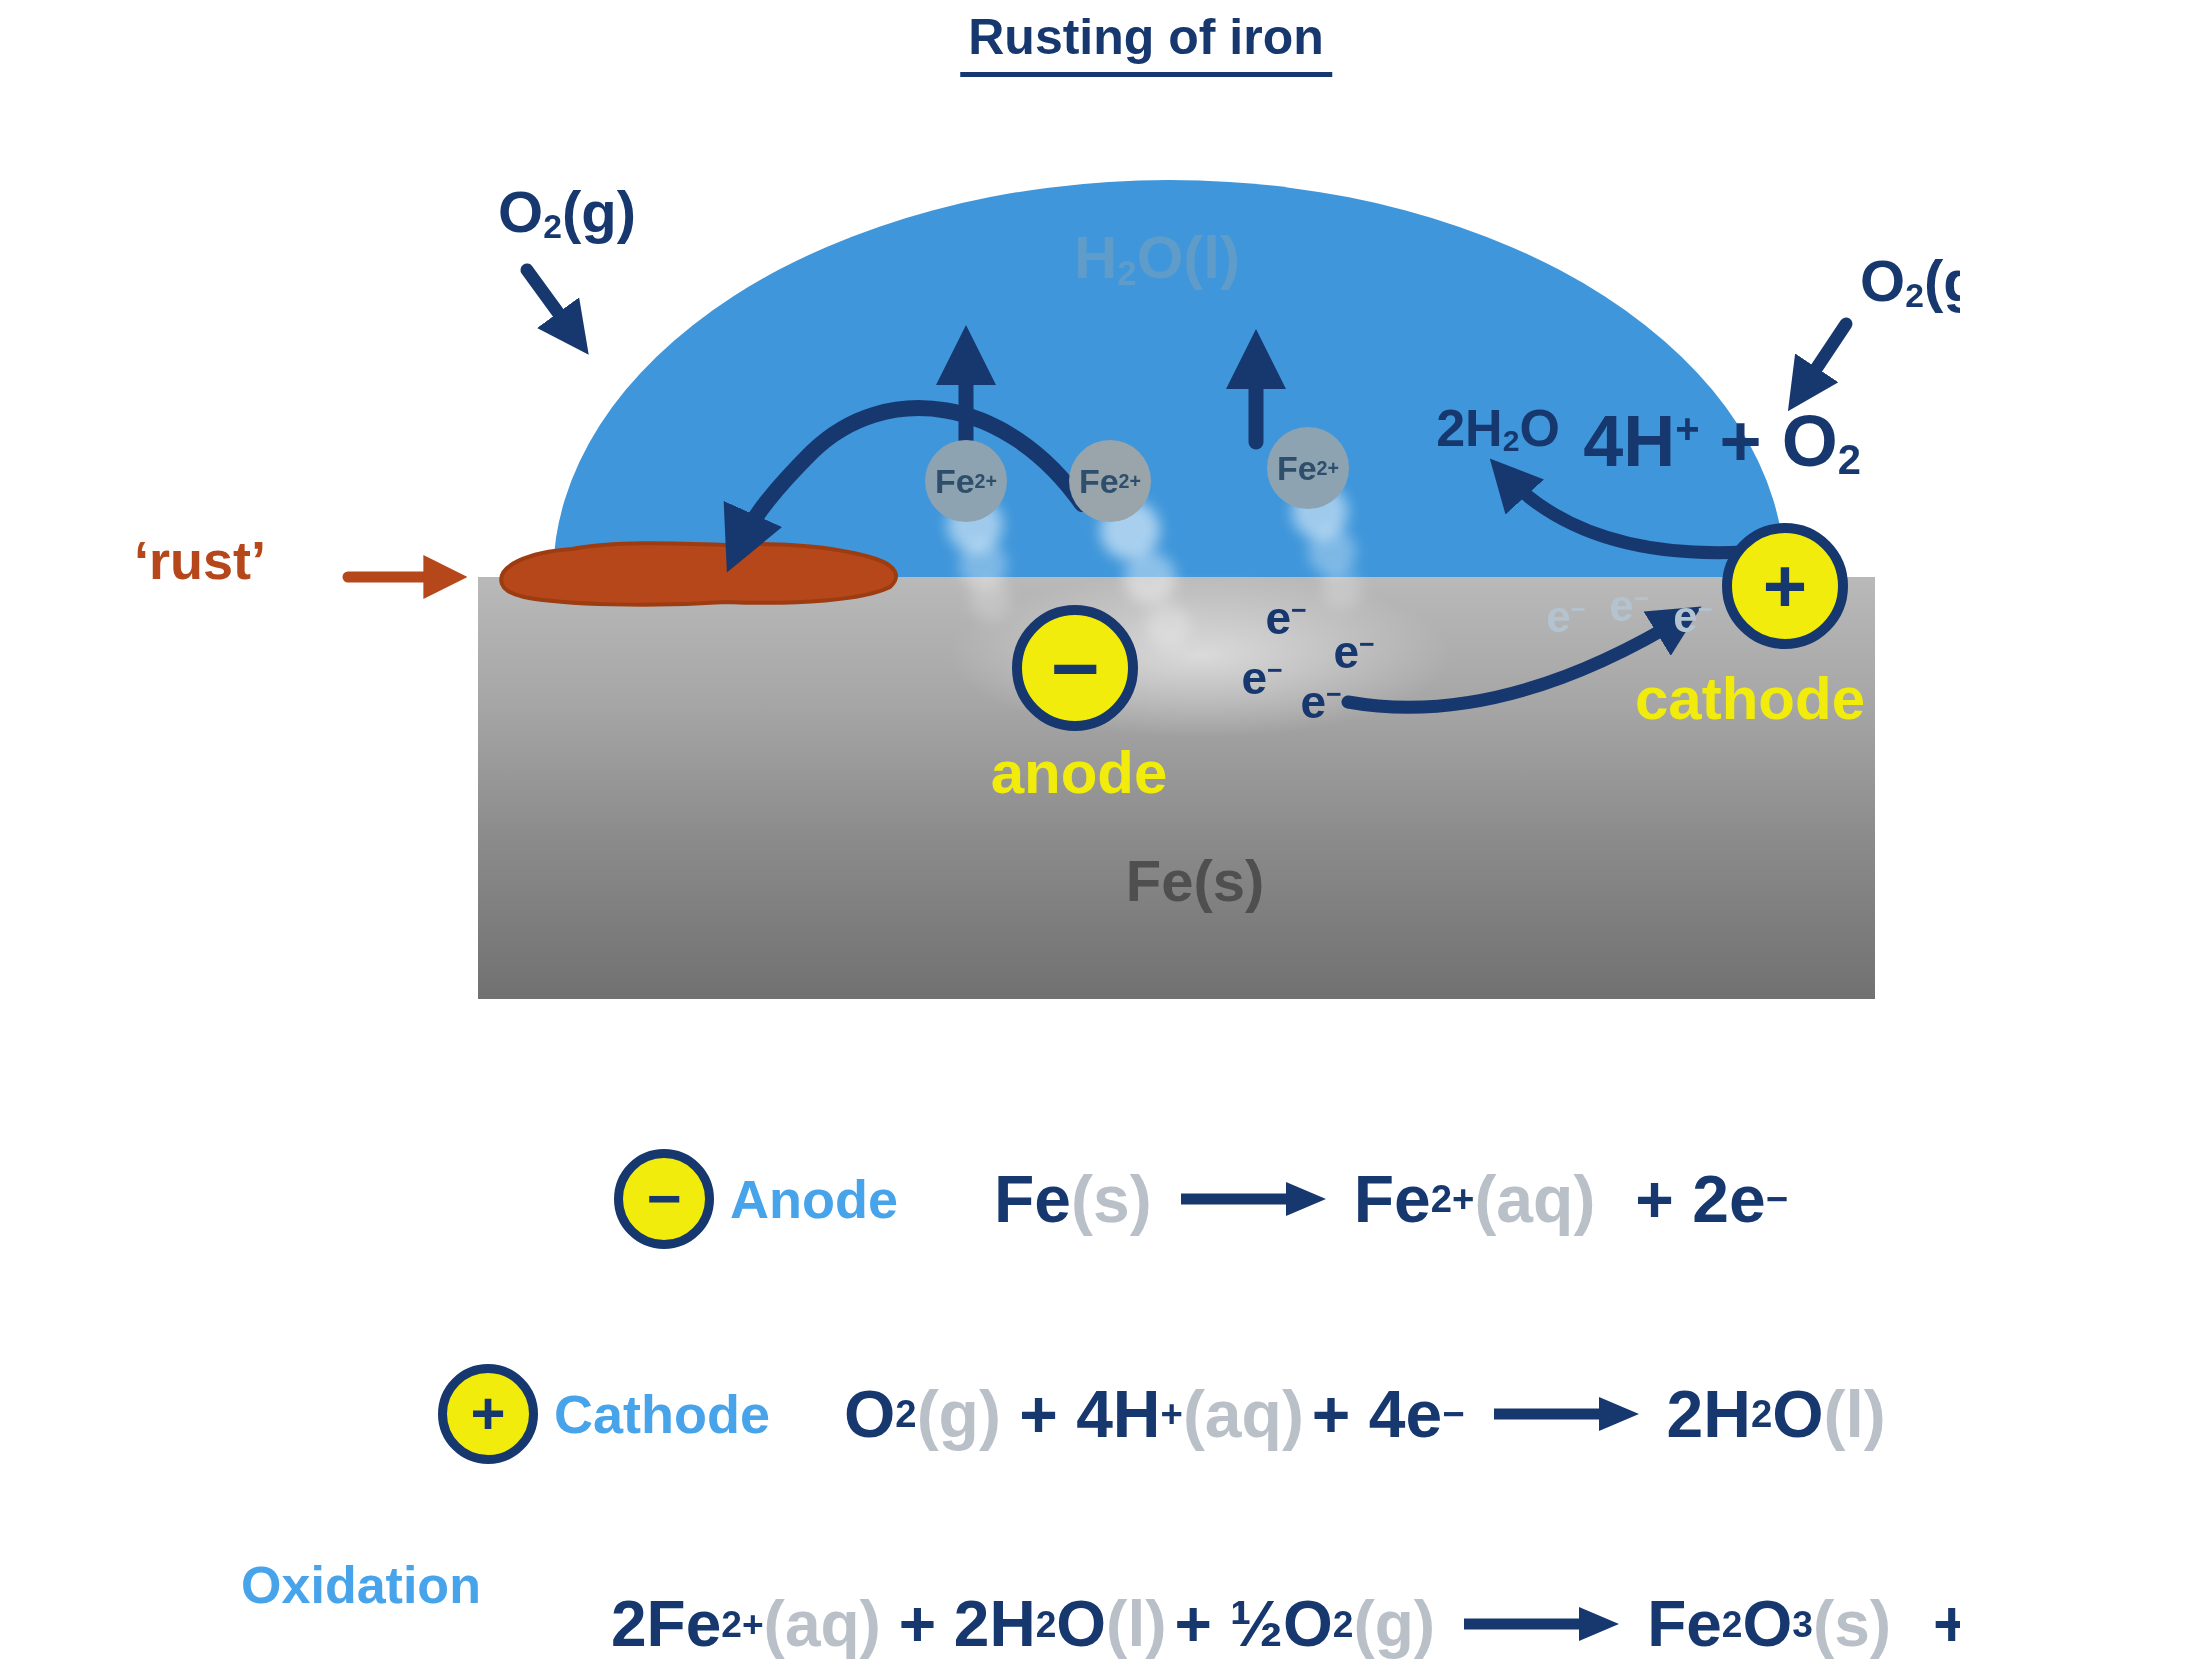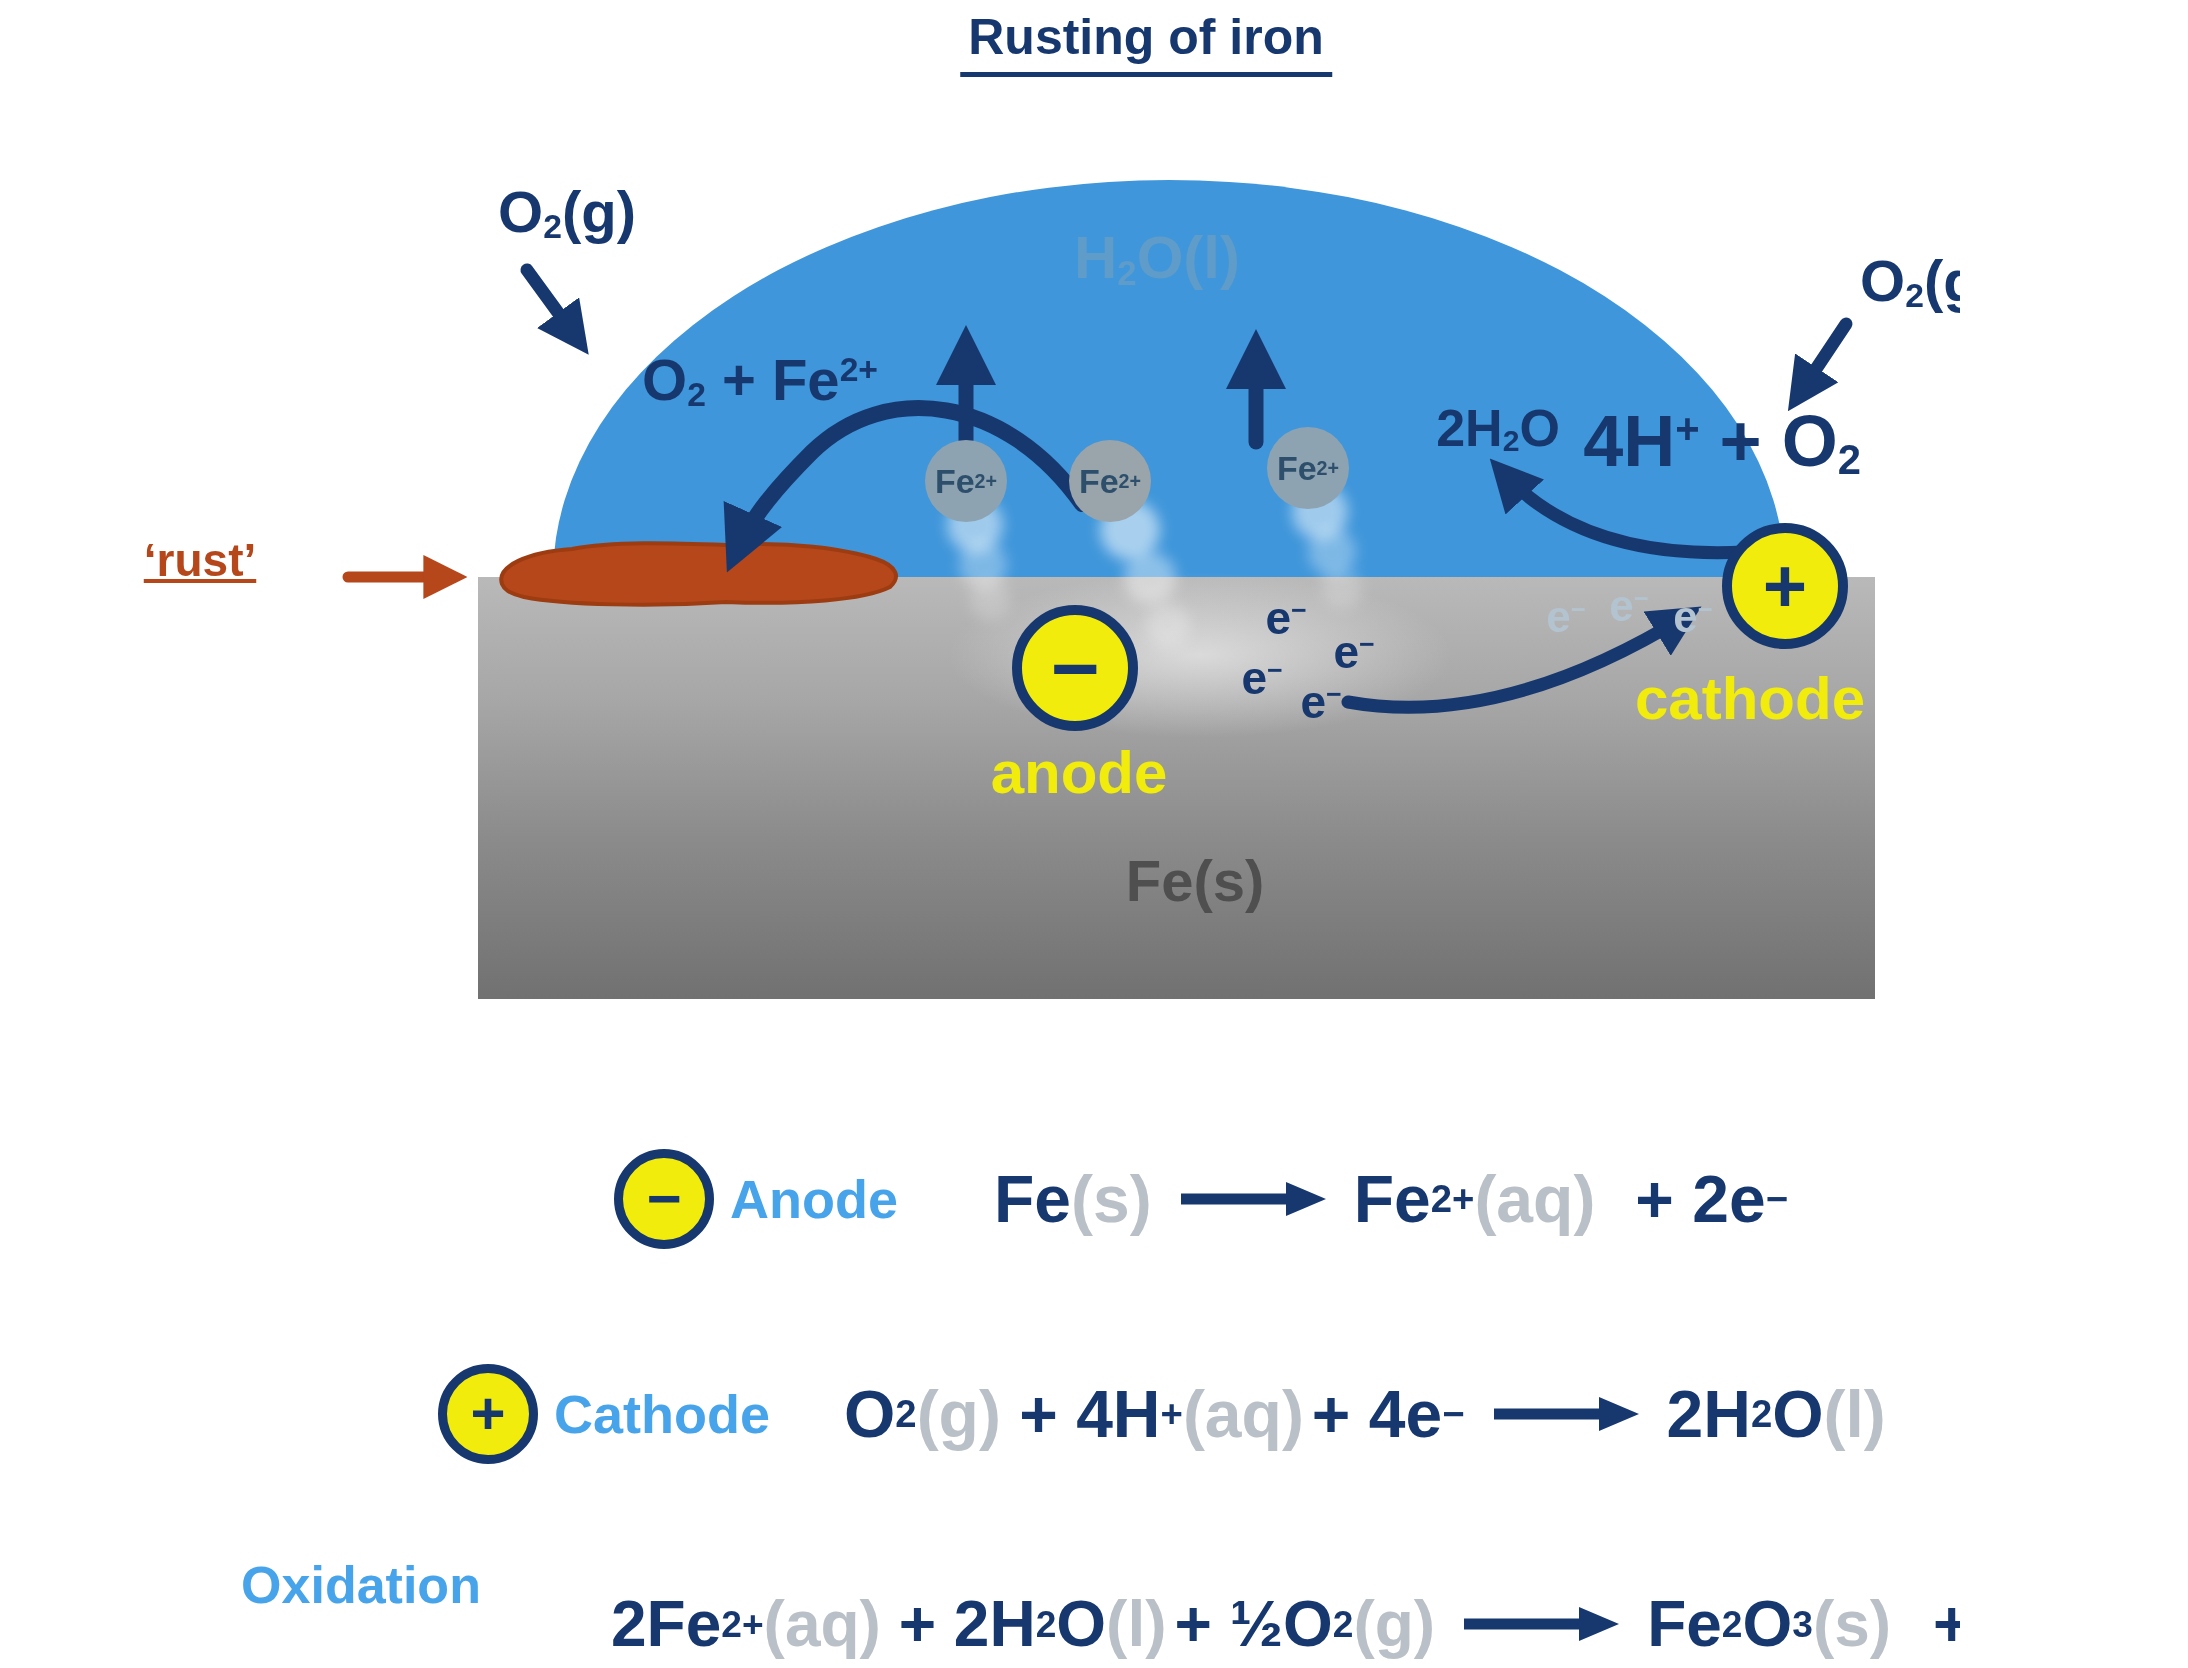--- a/index.html
+++ b/index.html
@@ -105,37 +105,34 @@
   <div class="title">Rusting of iron</div>
 
   <div class="abs lbl waterc" style="left:1157px;top:258px;font-size:60px;">
     <span>H</span><span class="sb">2</span><span>O(l)</span>
   </div>
 
   <div class="abs lbl navyc" style="left:523px;top:212px;font-size:58px;">
     <span>O</span><span class="sb">2</span><span>(g)</span>
   </div>
 
-  <div class="abs lbl navyc" style="left:716px;top:380px;font-size:58px;">
-    <span>O</span><span class="sb">2</span><span> + Fe</span><span class="sp">2+</span>
-  </div>
 
   <div class="abs lbl navyc" style="left:1454px;top:428px;font-size:52px;">
     <span>2H</span><span class="sb">2</span><span>O</span>
   </div>
 
   <div class="abs lbl navyc" style="left:1678px;top:442px;font-size:72px;">
     <span>4H</span><span class="sp">+</span><span> + O</span><span class="sb">2</span>
   </div>
 
   <div class="abs lbl navyc" style="left:1885px;top:281px;font-size:58px;">
     <span>O</span><span class="sb">2</span><span>(g)</span>
   </div>
 
-  <div class="abs lbl rustc" style="left:200px;top:560px;font-size:46px;text-decoration:underline;">‘rust’</div>
+  <div class="abs lbl rustc" style="left:200px;top:560px;font-size:54px;">‘rust’</div>
 
   <div class="abs lbl ironc" style="left:1195px;top:880px;font-size:58px;">Fe(s)</div>
 
   <div class="ion" style="left:925px;top:440px;">
     <span>Fe</span>
       <span class="sp">2+</span>
   </div>
   <div class="ion" style="left:1069px;top:440px;background:#9aa4ab;">
     <span>Fe</span>
       <span class="sp">2+</span>

